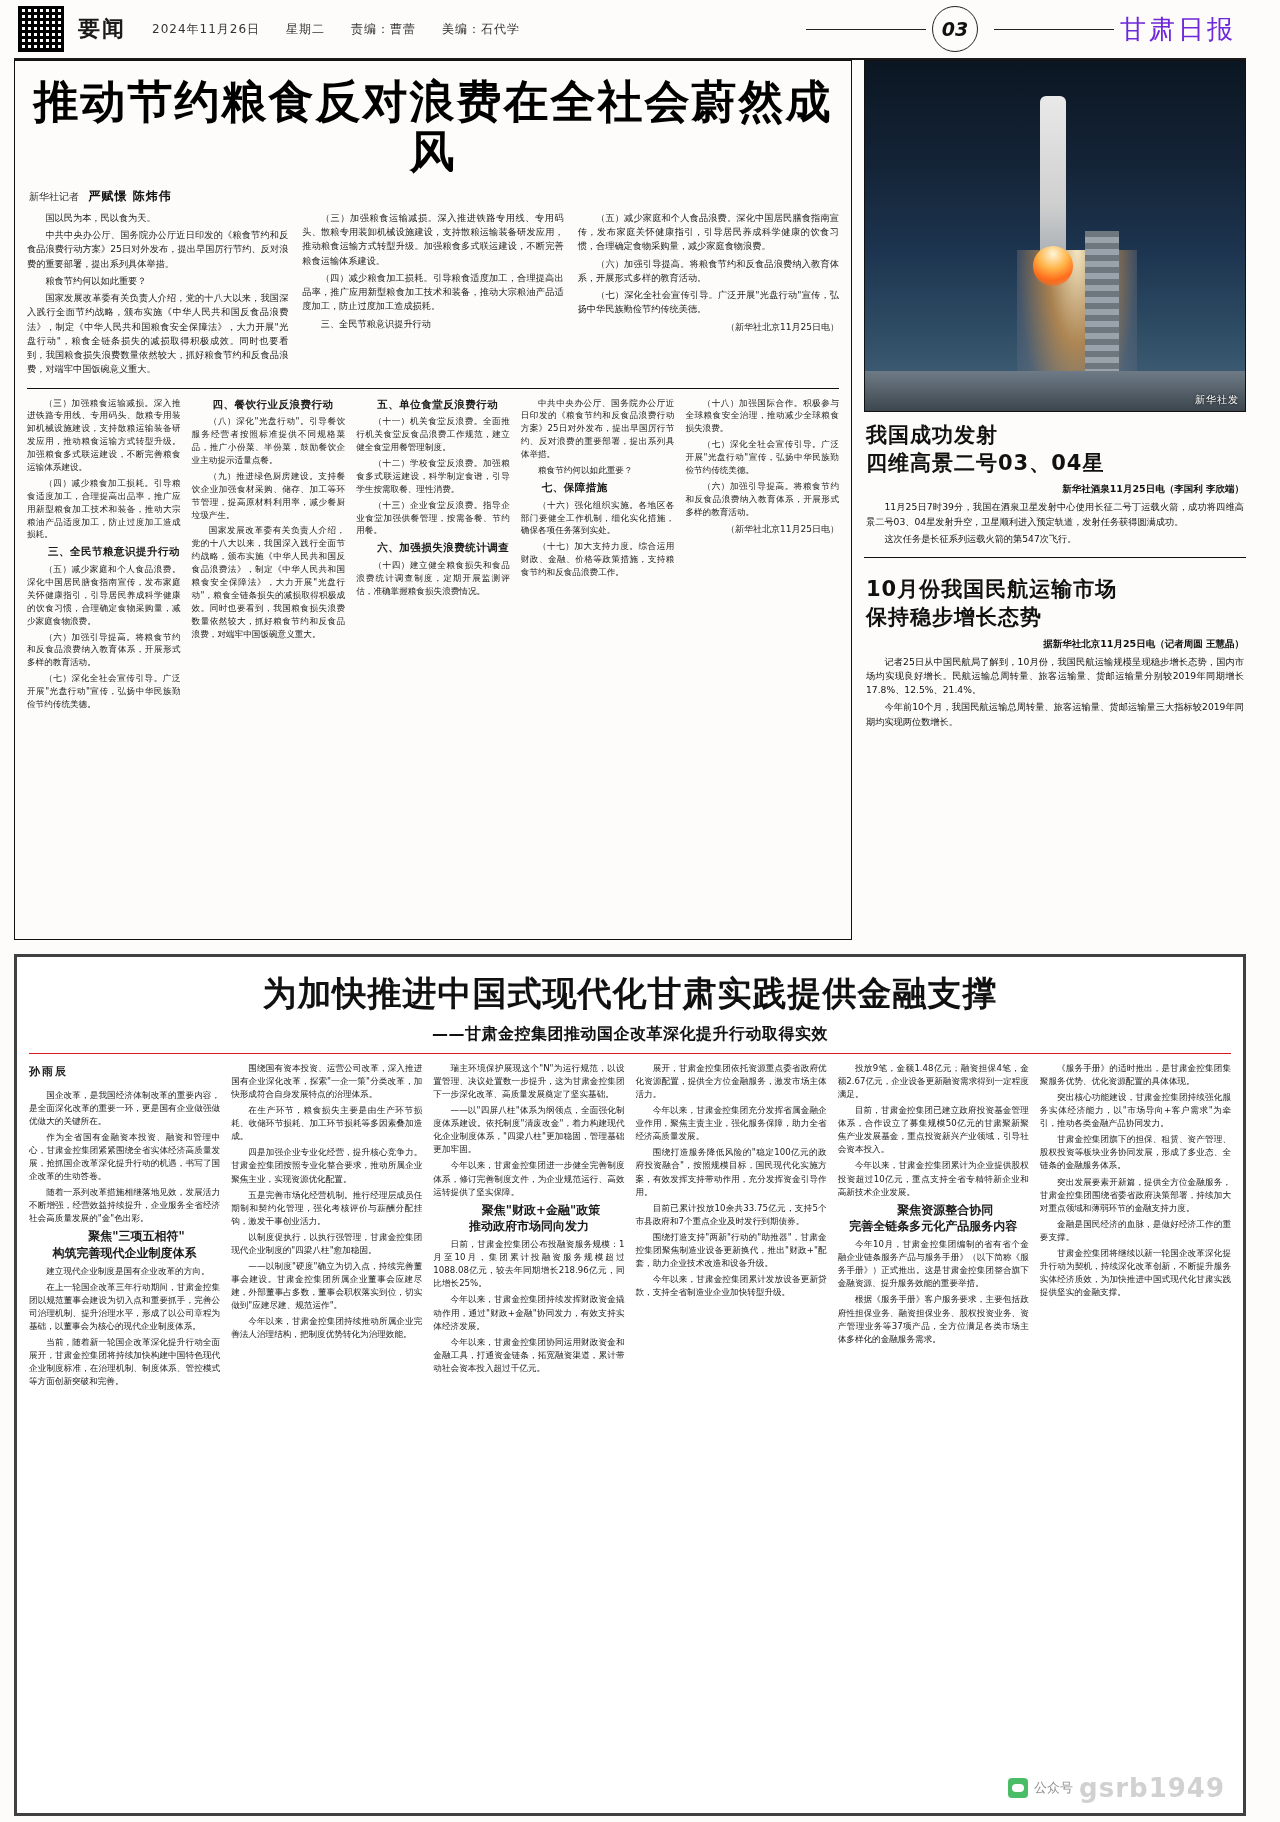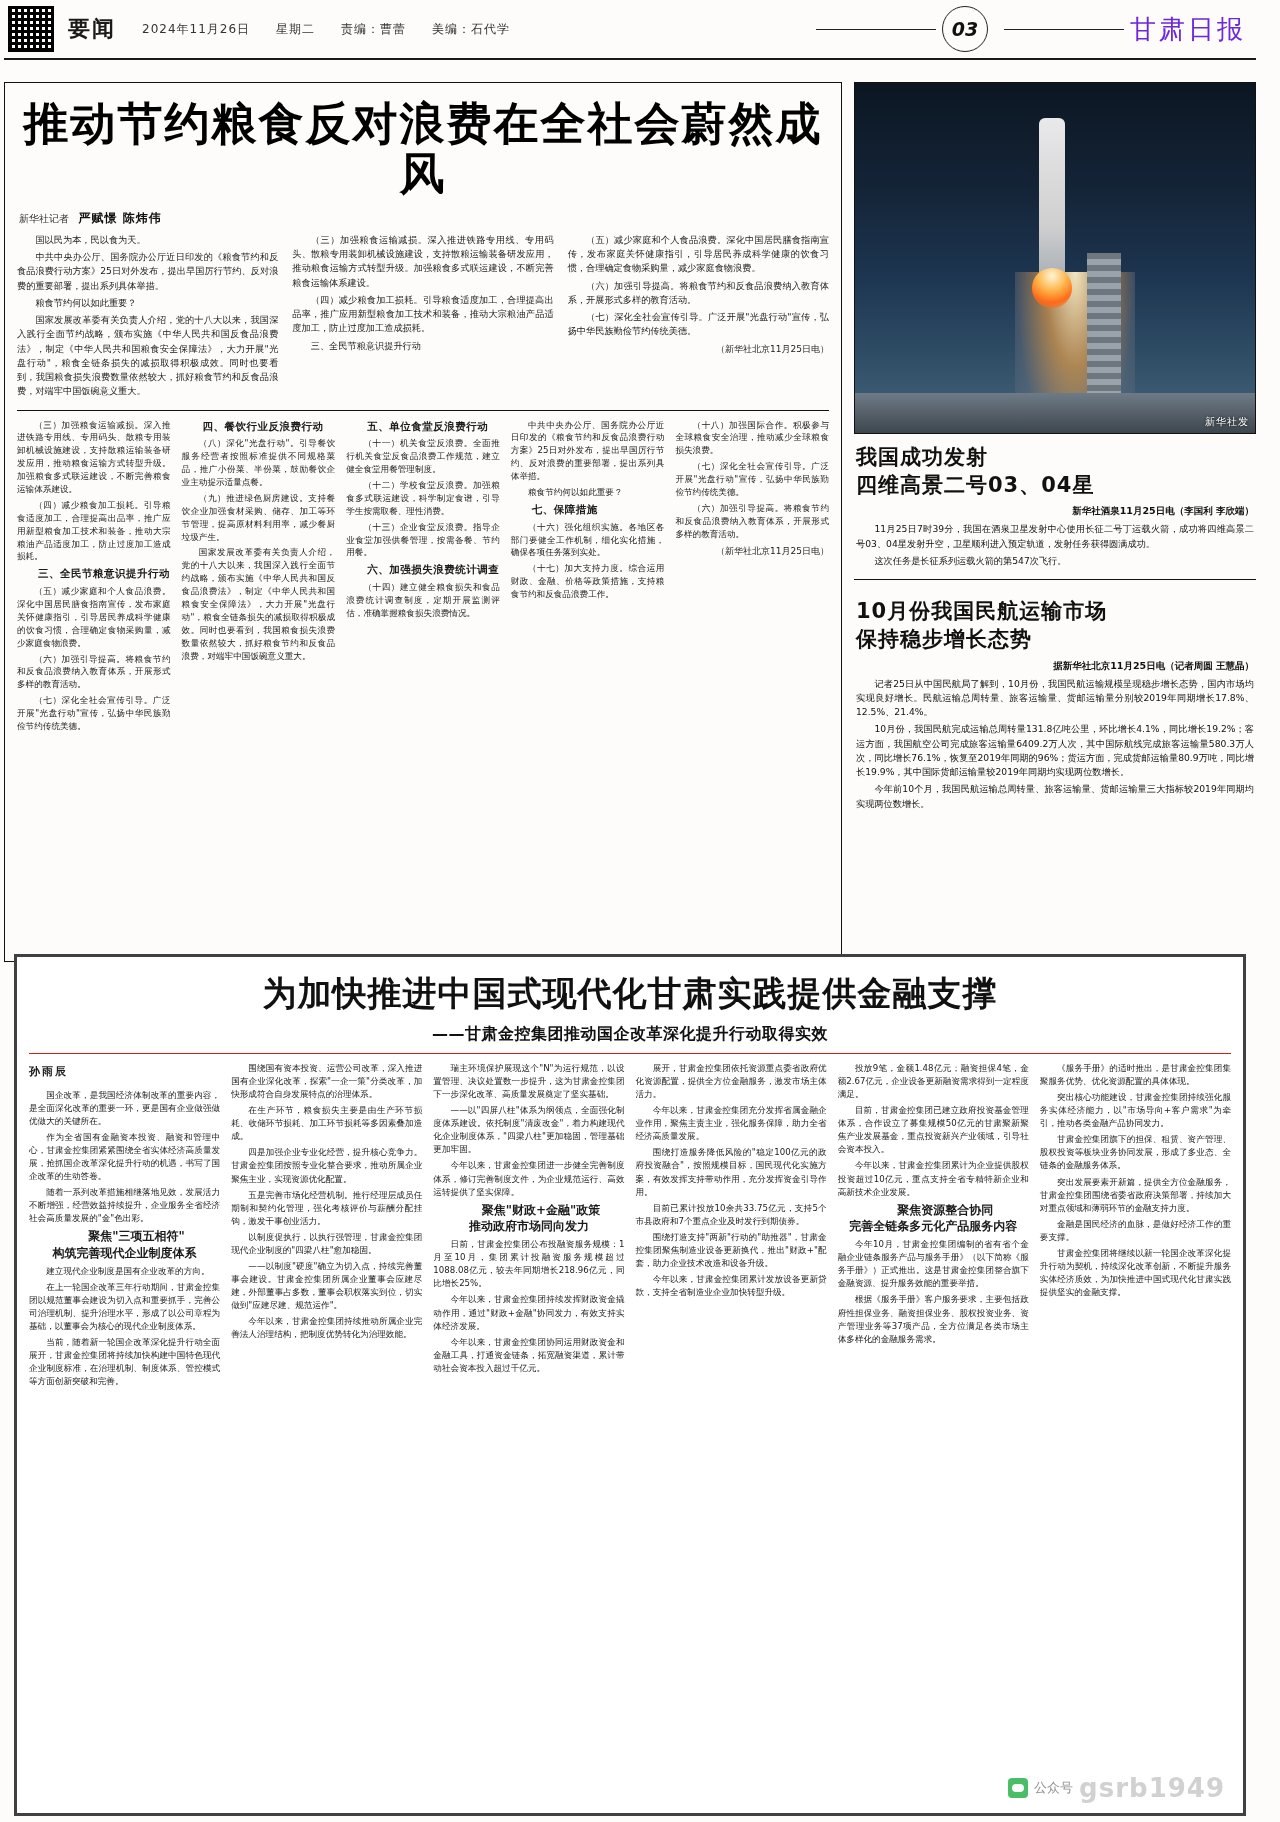--- a/index.html
+++ b/index.html
@@ -3,37 +3,37 @@
 <meta charset="utf-8">
 <style>
   html,body{margin:0;padding:0;}
   body{
     width:1280px;height:1822px;
     background:#fdfcfa;
     font-family:"DejaVu Sans","Liberation Sans",sans-serif;
     color:#111;
     overflow:hidden;
   }
-  .page{position:relative;width:1260px;height:1822px;box-sizing:border-box;padding:0 4px;}
+  .page{position:relative;width:1260px;height:1822px;box-sizing:border-box;padding:0 14px;}
 
   
   .masthead{display:flex;align-items:center;height:58px;border-bottom:2px solid #1a1a1a;padding:0 4px;}
   .qr{width:44px;height:44px;background:
       repeating-linear-gradient(0deg,#000 0 3px,#fff 3px 6px),
       repeating-linear-gradient(90deg,#000 0 3px,transparent 3px 6px);
       background-blend-mode:multiply;margin-right:14px;flex:0 0 auto;border:1px solid #000;}
   .sec-title{font-family:"DejaVu Sans","Liberation Sans",sans-serif;font-weight:bold;font-size:22px;letter-spacing:2px;margin-right:26px;color:#1a1a1a;}
   .mast-meta{font-size:12px;color:#333;letter-spacing:1px;display:flex;gap:26px;}
   .mast-spacer{flex:1 1 auto;}
   .pageno{width:44px;height:44px;border:1.5px solid #222;border-radius:50%;display:flex;align-items:center;justify-content:center;font-size:19px;font-weight:bold;font-style:italic;margin-right:10px;}
   .rule-line{flex:0 0 120px;height:1px;background:#222;margin:0 6px;}
   .paper-name{font-size:26px;font-weight:normal;letter-spacing:3px;color:#6d28d9;padding-right:6px;}
 
   
-  .top-wrap{display:flex;gap:12px;margin-top:22px;height:880px;}
+  .top-wrap{display:flex;gap:12px;margin-top:0;height:880px;}
   .top-left{flex:0 0 838px;border:1px solid #111;box-sizing:border-box;padding:10px 12px 8px 12px;position:relative;}
   .headline{font-size:45px;font-weight:bold;letter-spacing:2px;text-align:center;line-height:1.12;margin:6px 0 10px 0;color:#000;}
   .byline{text-align:left;font-size:11px;margin:0 0 6px 2px;}
   .byline .label{font-size:10px;color:#333;margin-right:6px;}
   .byline .names{font-weight:bold;font-size:12px;letter-spacing:1px;}
   .cols3{display:flex;gap:14px;}
   .col{flex:1 1 0;font-size:9.2px;line-height:1.55;text-align:justify;color:#1b1b1b;}
   .col p{margin:0 0 3px 0;text-indent:2em;}
   .sig{text-align:right;font-size:9px;margin-top:4px;}
   .divider-h{height:1px;background:#111;margin:8px 0;}
@@ -182,21 +182,20 @@
         <p>这次任务是长征系列运载火箭的第547次飞行。</p>
       </div>
 
       <div class="divider-h"></div>
 
       <div class="news-h" style="white-space:pre-line;">10月份我国民航运输市场
 保持稳步增长态势</div>
       <div class="news-dateline">据新华社北京11月25日电（记者周圆 王慧晶）</div>
       <div class="news-body">
         <p>记者25日从中国民航局了解到，10月份，我国民航运输规模呈现稳步增长态势，国内市场均实现良好增长。民航运输总周转量、旅客运输量、货邮运输量分别较2019年同期增长17.8%、12.5%、21.4%。</p>
-        <p>10月份，我国民航完成运输总周转量131.8亿吨公里，环比增长4.1%，同比增长19.2%；客运方面，我国航空公司完成旅客运输量6409.2万人次，其中国际航线完成旅客运输量580.3万人次，同比增长76.1%，恢复至2019年同期的96%；货运方面，完成货邮运输量80.9万吨，同比增长19.9%，其中国际货邮运输量较2019年同期均实现两位数增长。</p>
         <p>今年前10个月，我国民航运输总周转量、旅客运输量、货邮运输量三大指标较2019年同期均实现两位数增长。</p>
       </div>
     </div>
   </div>
 
   <div class="feature">
     <div class="feat-title">为加快推进中国式现代化甘肃实践提供金融支撑</div>
     <div class="feat-sub">——甘肃金控集团推动国企改革深化提升行动取得实效</div>
     <div class="feat-rule"></div>
 

